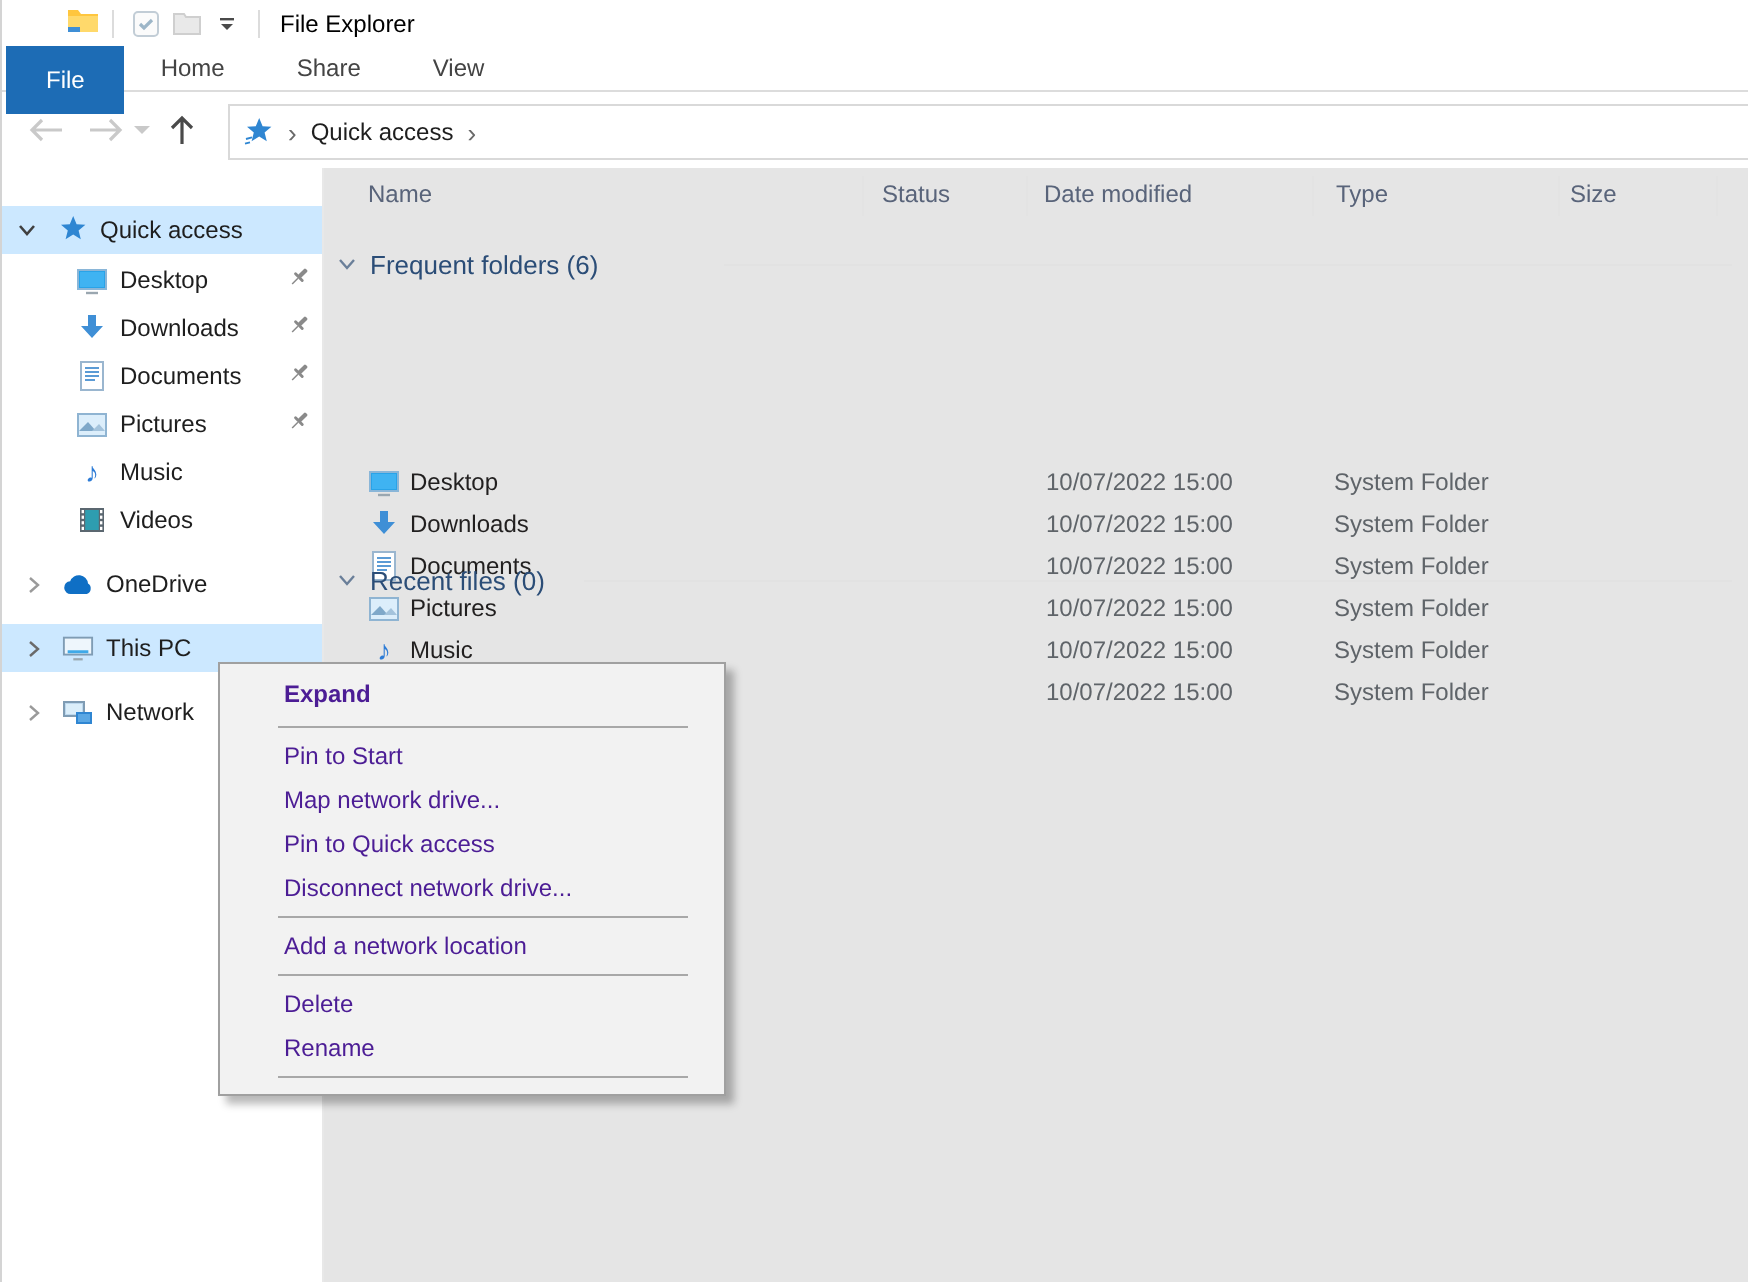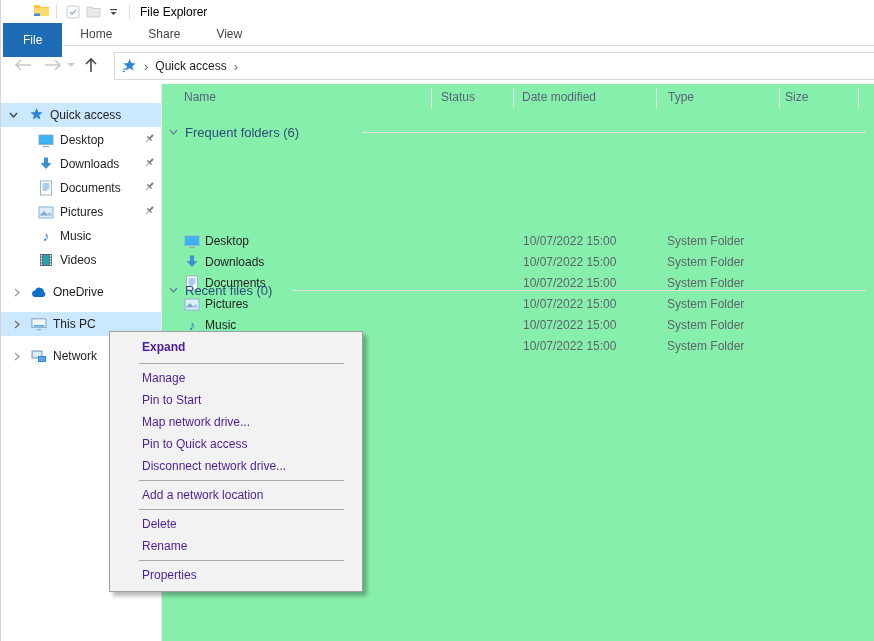--- a/index.html
+++ b/index.html
@@ -35,21 +35,21 @@
   .sidebar { position:absolute; top:84px; left:0; width:160px; bottom:0; background:#fff; }
   .pane-divider { position:absolute; top:84px; left:160px; width:1px; bottom:0; background:#e8e8e8; }
   .sb-row { position:absolute; left:0; width:160px; height:24px; display:flex; align-items:center; }
   .sb-row.selected { background:var(--selection,#cce8ff); }
   .sb-chevron { width:16px; display:flex; justify-content:center; }
   .sb-icon { width:16px; height:16px; display:flex; align-items:center; justify-content:center; }
   .sb-label { margin-left:6px; white-space:nowrap; }
   .sb-pin { position:absolute; right:5px; top:4px; }
 
   
-  .main { position:absolute; left:161px; top:84px; right:0; bottom:0; background:#86efac; }
+  .main { position:absolute; left:161px; top:84px; right:0; bottom:0; background:#e5e5e5; }
   .col-header { position:absolute; top:0; height:26px; display:flex; align-items:center;
                 color:#59647a; font-size:12px; }
   .col-line { position:absolute; top:4px; height:20px; width:1px; background:#e3e3e3; }
   .group-header { position:absolute; height:20px; display:flex; align-items:center;
                   color:var(--group_header,#2b4d77); font-size:13px; }
   .group-header .gh-label { margin-left:7px; }
   .group-rule { position:absolute; height:1px; background:#e2e2e2; }
   .file-rows { position:absolute; left:0; top:147px; right:0; }
   .f-row { position:relative; height:21px; }
   .f-icon { position:absolute; left:22px; top:2px; width:16px; height:16px;
@@ -418,27 +418,25 @@
           <path d="M1 1l3.5 4L8 1" stroke="#6a7f99" stroke-width="1.2" fill="none"></path>
         </svg>
       <span class="gh-label">Recent files (0)</span>
     </div>
     <div class="group-rule" style="left:130px; top:206px; right:8px;"></div>
   </div>
 
   <div class="context-menu">
     <div class="cm-item default">Expand</div>
     <div class="cm-sep"></div>
-    <div class="cm-item">Manage</div>
     <div class="cm-item">Pin to Start</div>
     <div class="cm-item">Map network drive...</div>
     <div class="cm-item">Pin to Quick access</div>
     <div class="cm-item">Disconnect network drive...</div>
     <div class="cm-sep"></div>
     <div class="cm-item">Add a network location</div>
     <div class="cm-sep"></div>
     <div class="cm-item">Delete</div>
     <div class="cm-item">Rename</div>
     <div class="cm-sep"></div>
-    <div class="cm-item">Properties</div>
   </div>
 
 </div>
 
 </body></html>

